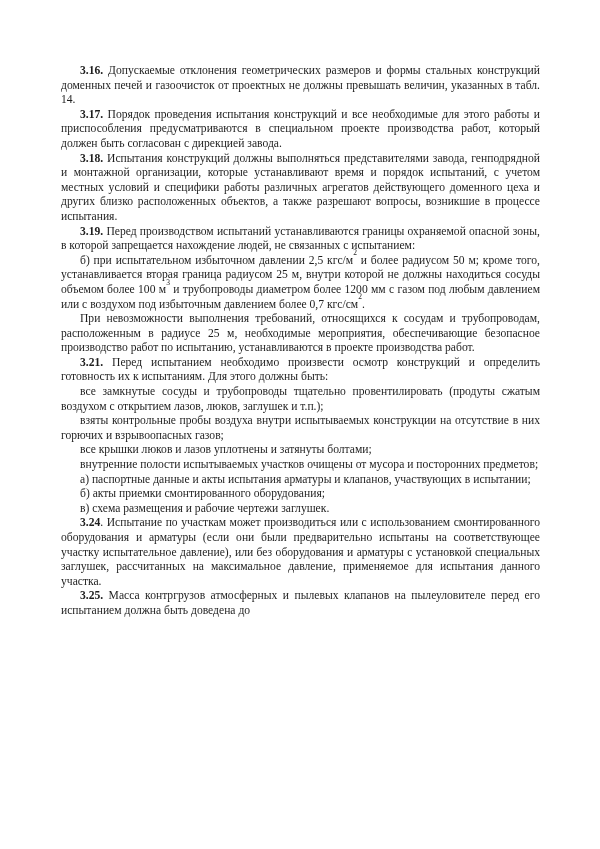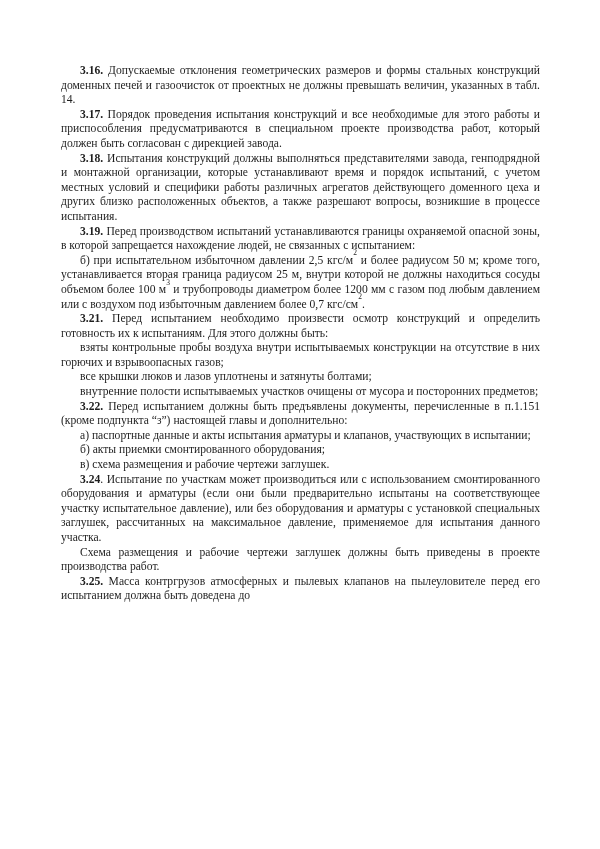--- a/index.html
+++ b/index.html
@@ -39,25 +39,25 @@
 <body>
 
 <div class="page">
   <div class="text-block" id="doc-body">
 
   <p><b class="num">3.16.</b><span class="run"> Допускаемые отклонения геометрических размеров и формы стальных конструкций доменных печей и газоочисток от проектных не должны превышать величин, указанных в табл. 14.</span></p>
       <p><b class="num">3.17.</b><span class="run"> Порядок проведения испытания конструкций и все необходимые для этого работы и приспособления предусматриваются в специальном проекте производства работ, который должен быть согласован с дирекцией завода.</span></p>
       <p><b class="num">3.18.</b><span class="run"> Испытания конструкций должны выполняться представителями завода, генподрядной и монтажной организации, которые устанавливают время и порядок испытаний, с учетом местных условий и специфики работы различных агрегатов действующего доменного цеха и других близко расположенных объектов, а также разрешают вопросы, возникшие в процессе испытания.</span></p>
       <p><b class="num">3.19.</b><span class="run"> Перед производством испытаний устанавливаются границы охраняемой опасной зоны, в которой запрещается нахождение людей, не связанных с испытанием:</span></p>
       <p><span class="run">б) при испытательном избыточном давлении 2,5 кгс/м</span><sup>2</sup><span class="run"> и более радиусом 50 м; кроме того, устанавливается вторая граница радиусом 25 м, внутри которой не должны находиться сосуды объемом более 100 м</span><sup>3</sup><span class="run"> и трубопроводы диаметром более 1200 мм с газом под любым давлением или с воздухом под избыточным давлением более 0,7 кгс/см</span><sup>2</sup><span class="run">.</span></p>
+      <p><span class="run">При невозможности выполнения требований, относящихся к сосудам и трубопроводам, расположенным в радиусе 25 м, необходимые мероприятия, обеспечивающие безопасное производство работ по испытанию, устанавливаются в проекте производства работ.</span></p>
       <p><b class="num">3.21.</b><span class="run"> Перед испытанием необходимо произвести осмотр конструкций и определить готовность их к испытаниям. Для этого должны быть:</span></p>
+      <p><span class="run">все замкнутые сосуды и трубопроводы тщательно провентилировать (продуты сжатым воздухом с открытием лазов, люков, заглушек и т.п.);</span></p>
       <p><span class="run">взяты контрольные пробы воздуха внутри испытываемых конструкции на отсутствие в них горючих и взрывоопасных газов;</span></p>
       <p><span class="run">все крышки люков и лазов уплотнены и затянуты болтами;</span></p>
       <p><span class="run">внутренние полости испытываемых участков очищены от мусора и посторонних предметов;</span></p>
-      <p><b class="num">3.22.</b><span class="run"> Перед испытанием должны быть предъявлены документы, перечисленные в п.1.151 (кроме подпункта “з”) настоящей главы и дополнительно:</span></p>
       <p><span class="run">а) паспортные данные и акты испытания арматуры и клапанов, участвующих в испытании;</span></p>
       <p><span class="run">б) акты приемки смонтированного оборудования;</span></p>
       <p><span class="run">в) схема размещения и рабочие чертежи заглушек.</span></p>
       <p><b class="num">3.24</b><span class="run">. Испытание по участкам может производиться или с использованием смонтированного оборудования и арматуры (если они были предварительно испытаны на соответствующее участку испытательное давление), или без оборудования и арматуры с установкой специальных заглушек, рассчитанных на максимальное давление, применяемое для испытания данного участка.</span></p>
-      <p><span class="run">Схема размещения и рабочие чертежи заглушек должны быть приведены в проекте производства работ.</span></p>
       <p><b class="num">3.25.</b><span class="run"> Масса контргрузов атмосферных и пылевых клапанов на пылеуловителе перед его испытанием должна быть доведена до</span></p>
     </div>
 </div>
 
 </body></html>

